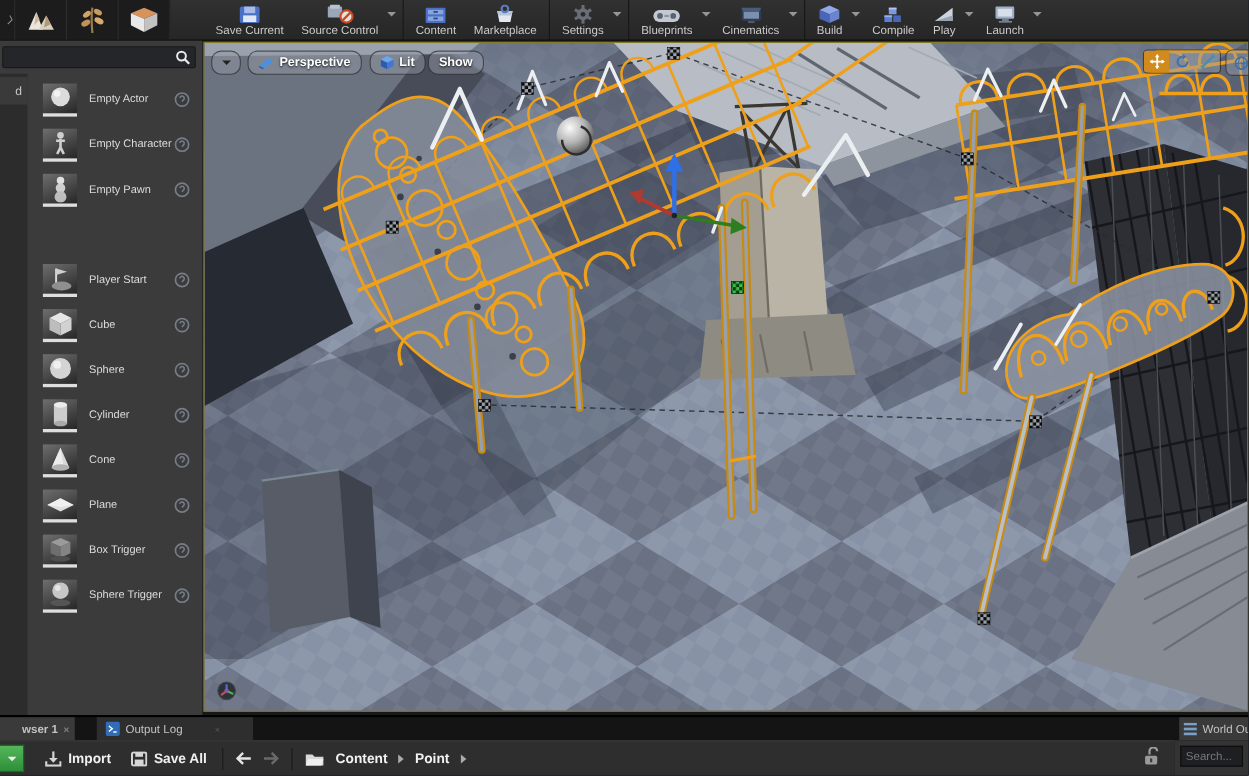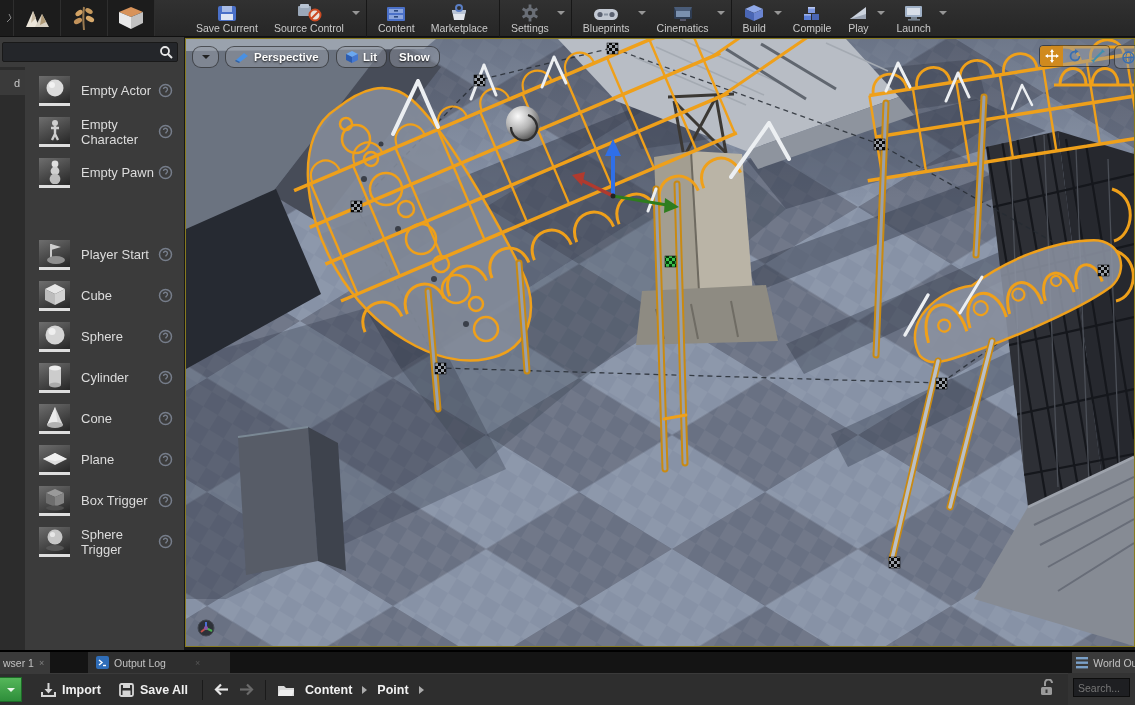--- a/index.html
+++ b/index.html
@@ -21,21 +21,21 @@
   
   #leftpanel{left:0;top:37px;width:184px;height:613px;background:#3b3b3b;}
   #pa-search{position:absolute;left:2px;top:5px;width:176px;height:20px;background:#24262a;border:1px solid #191919;border-radius:2px;box-sizing:border-box;}
   #pa-search input{position:absolute;left:4px;top:1px;width:148px;height:16px;background:transparent;border:none;outline:none;color:#ddd;font-size:11px;font-family:inherit;}
   #pa-search svg{position:absolute;right:3px;top:2px;}
   #pa-strip{position:absolute;left:0;top:30px;width:25px;height:583px;background:#2c2c2c;}
   #pa-cat{position:absolute;left:0;top:33px;width:25px;height:25px;background:#3a3a3a;color:#c8c8c8;font-size:11px;display:flex;align-items:center;justify-content:flex-end;padding-right:5px;box-sizing:border-box;}
   #pa-items{position:absolute;left:25px;top:33px;width:159px;height:580px;}
   .prow{position:absolute;left:0;width:159px;height:41px;display:flex;align-items:center;}
   .pthumb{width:31px;height:27px;margin-left:14px;background:linear-gradient(155deg,#6e6e6e,#262626);border-bottom:3px solid #dedede;display:flex;align-items:center;justify-content:center;flex:none;}
-  .plabel{margin-left:11px;font-size:13px;color:#dcdcdc;flex:1;}
+  .plabel{margin-left:11px;font-size:10px;color:#dcdcdc;flex:1;}
   .pgrab{width:15px;height:15px;margin-right:11px;flex:none;}
   
   #viewport{left:185px;top:38px;width:950px;height:609px;border:1px solid #877a1f;box-sizing:border-box;background:#6b7384;}
   #vpsvg{position:absolute;left:0;top:0;}
   .vp-pill{position:absolute;top:7px;height:22px;background:rgba(148,154,166,.48);border:1px solid rgba(15,15,15,.55);
            border-radius:9px;color:#fff;font-weight:700;font-size:11.5px;display:flex;align-items:center;gap:5px;
            padding:0 9px;text-shadow:0 1px 2px rgba(0,0,0,.9);box-sizing:border-box;}
   #xfgroup{position:absolute;top:6px;right:24px;display:flex;border-radius:4px;overflow:hidden;border:1px solid rgba(10,10,10,.5);}
   .xbtn{width:23px;height:20px;display:flex;align-items:center;justify-content:center;background:rgba(150,156,166,.5);}
   .xbtn.active{background:#d08a1e;}
@@ -715,21 +715,21 @@
     <div id="worldbtn">
       <svg width="13" height="13" viewBox="0 0 13 13">
           <circle cx="6.5" cy="6.5" r="5.5" fill="none" stroke="#3a6fb0" stroke-width="1.4"></circle>
           <ellipse cx="6.5" cy="6.5" rx="2.5" ry="5.5" fill="none" stroke="#3a6fb0" stroke-width="1"></ellipse>
           <line x1="1" y1="6.5" x2="12" y2="6.5" stroke="#3a6fb0" stroke-width="1"></line>
         </svg>
     </div>
   </div>
 
   <div class="abs" id="tabstrip">
-    <div class="btab" style="left:0;width:50px;background:#3a3a3a;padding-left:3px;">
+    <div class="btab" style="left:0;width:68px;background:#3a3a3a;padding-left:20px;font-weight:bold;">
       <span>wser 1</span>
       <span class="tclose">×</span>
     </div>
     <div class="btab" style="left:54px;width:142px;background:#2e2e2e;padding-left:8px;margin-left:34px;">
       <svg width="13" height="13">
           <rect width="13" height="13" rx="2" fill="#2f6db8"></rect>
           <path d="M3,4 L6,6.5 L3,9" stroke="#fff" stroke-width="1.4" fill="none"></path>
           <line x1="7" y1="9.5" x2="10" y2="9.5" stroke="#fff" stroke-width="1.4"></line>
         </svg>
       <span>Output Log</span>

